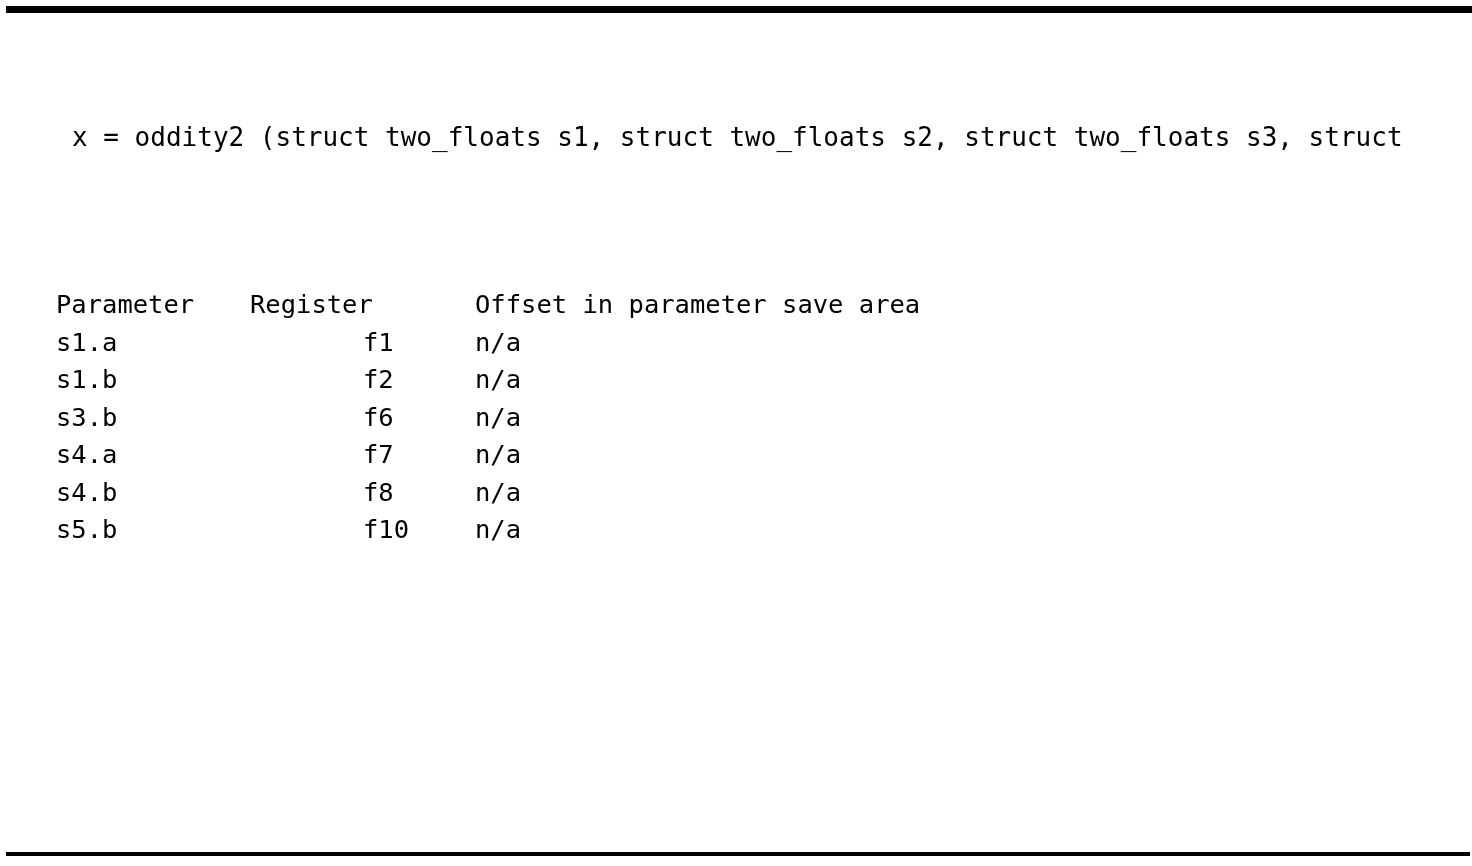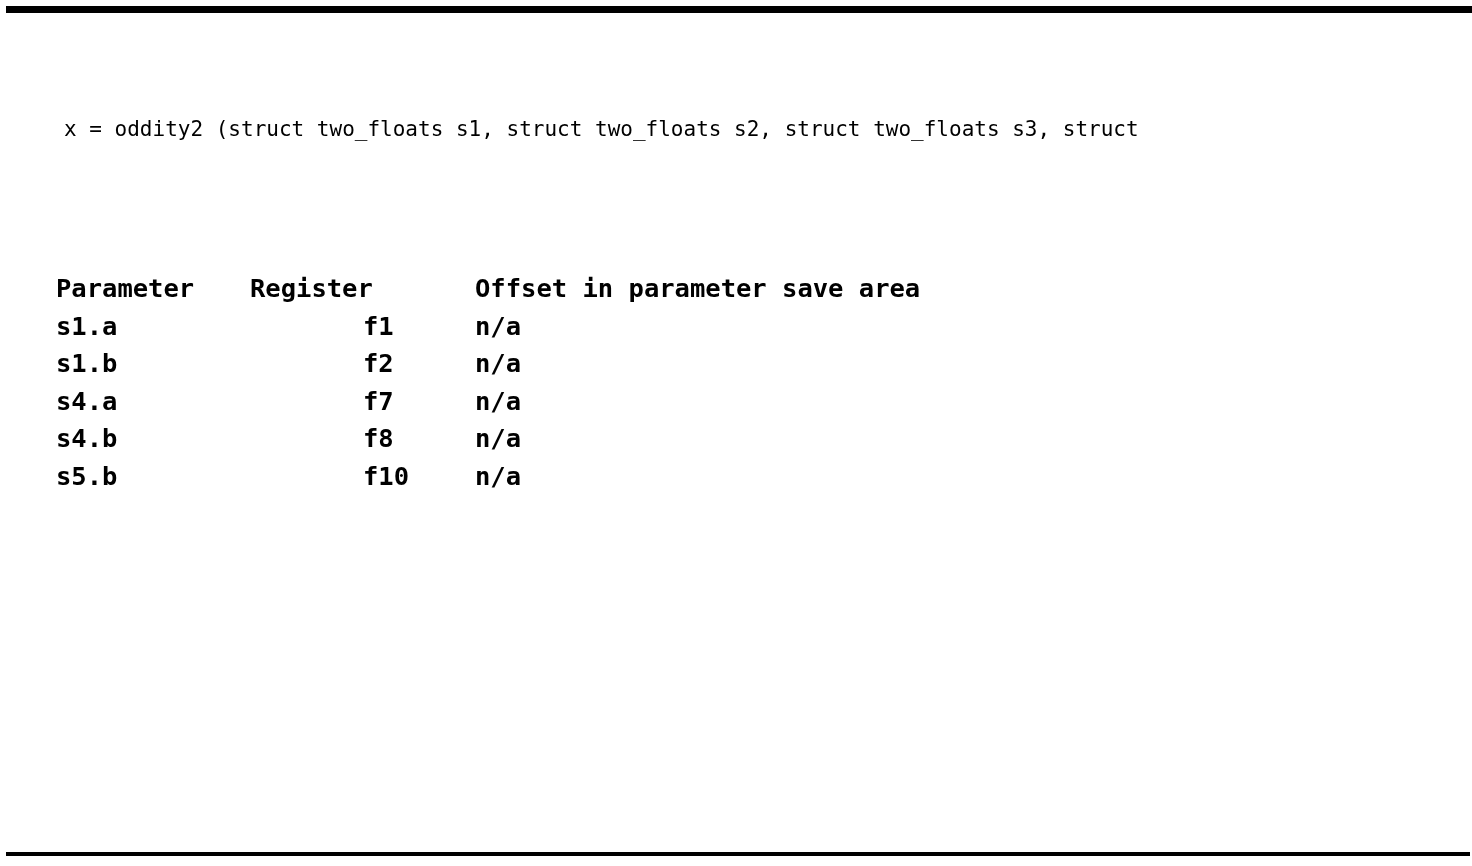--- a/index.html
+++ b/index.html
@@ -41,26 +41,26 @@
 
   
   .content {
     position: absolute;
     left: 56px;
     top: 26px;
     right: 20px;
   }
 
   .signature {
-    font-size: 21px;
+    font-size: 26px;
     line-height: 38px;
     letter-spacing: 0px;
     white-space: pre-wrap;
     word-break: normal;
-    margin: 8px;
+    margin: 16px;
   }
 
   .sig-line {
     display: block;
     white-space: pre;
   }
 
   .gap {
     height: 38px;
   }
@@ -72,21 +72,21 @@
     font-size: 25.5px;
     line-height: 37.5px;
   }
 
   table.param-table td,
   table.param-table th {
     padding: 0;
     margin: 0;
     text-align: left;
     vertical-align: baseline;
-    font-weight: bold;
+    font-weight: normal;
     white-space: pre;
   }
 
   
   .col-param  { width: 194px; }
   .col-reg    { width: 112px; }
   .col-offset { width: auto;  }
 
   
   .reg-head  { padding-left: 0px !important; }
@@ -121,20 +121,25 @@
             <td class="col-param">s1.a</td>
             <td class="col-reg reg-value">f1</td>
             <td class="col-offset">n/a</td>
           </tr>
           <tr>
             <td class="col-param">s1.b</td>
             <td class="col-reg reg-value">f2</td>
             <td class="col-offset">n/a</td>
           </tr>
           <tr>
+            <td class="col-param">s3.b</td>
+            <td class="col-reg reg-value">f6</td>
+            <td class="col-offset">n/a</td>
+          </tr>
+          <tr>
             <td class="col-param">s4.a</td>
             <td class="col-reg reg-value">f7</td>
             <td class="col-offset">n/a</td>
           </tr>
           <tr>
             <td class="col-param">s4.b</td>
             <td class="col-reg reg-value">f8</td>
             <td class="col-offset">n/a</td>
           </tr>
           <tr>

